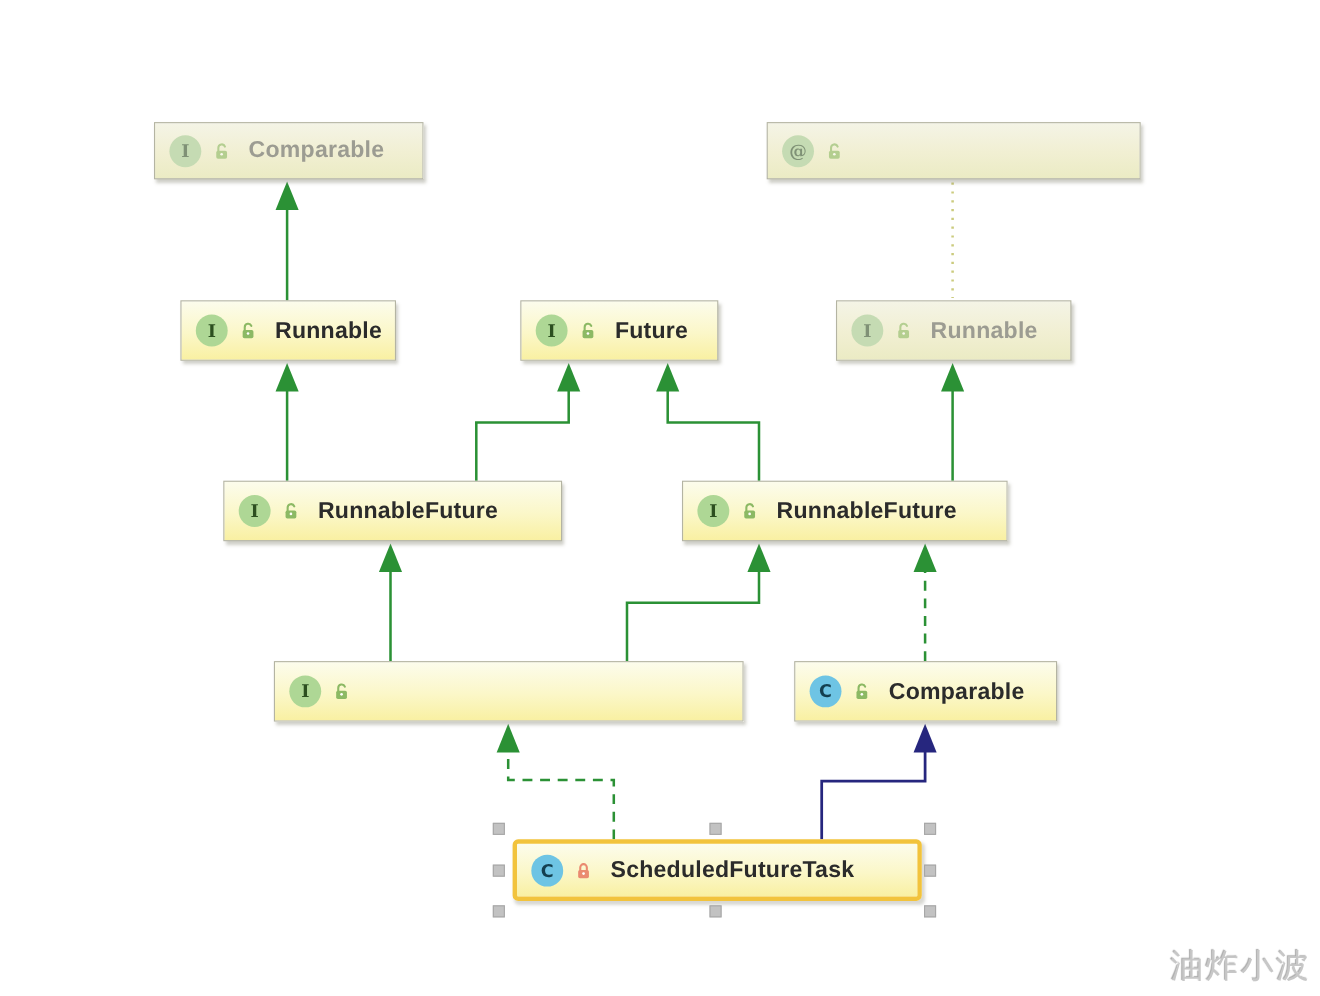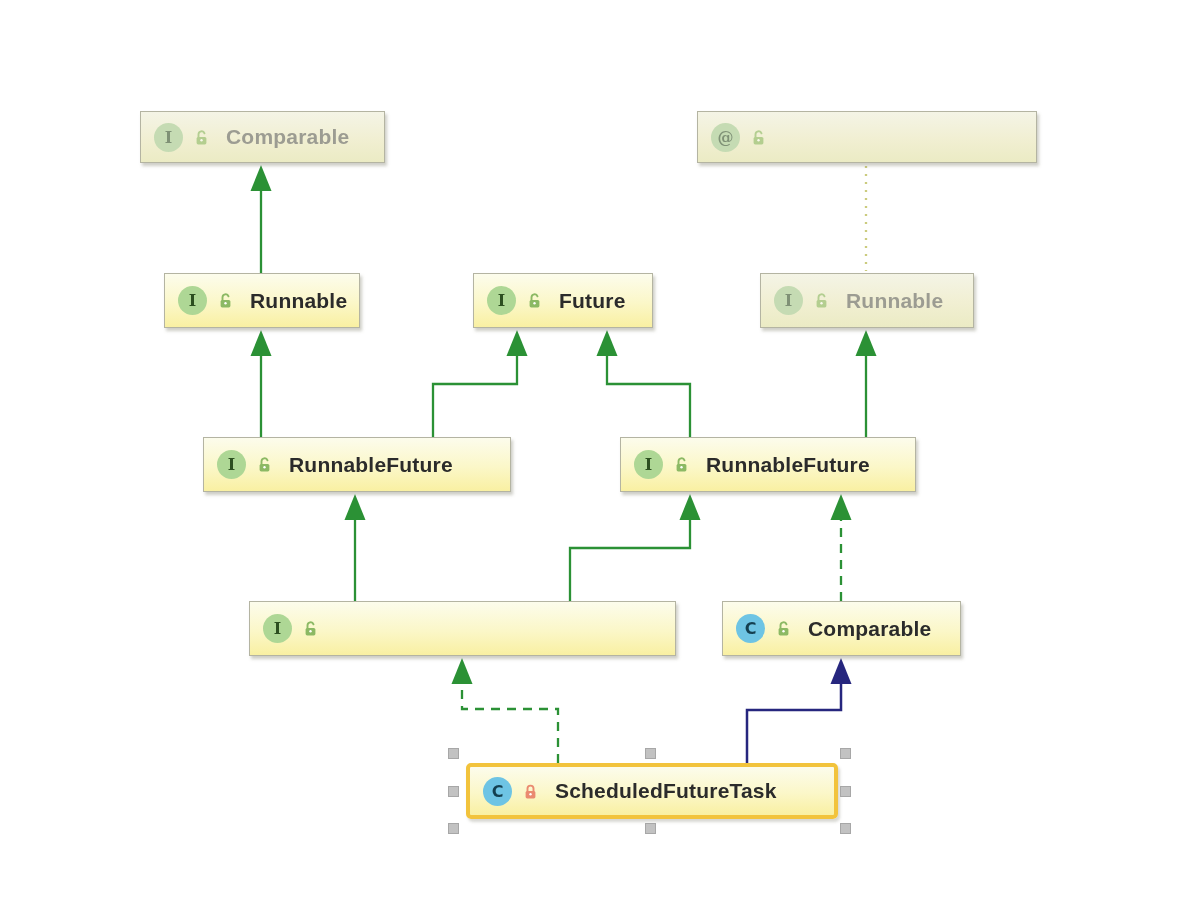--- a/index.html
+++ b/index.html
@@ -162,13 +162,14 @@
   <div id="handles">
       <div class="handle" style="left: 448px; top: 748px;"></div>
       <div class="handle" style="left: 645px; top: 748px;"></div>
       <div class="handle" style="left: 840px; top: 748px;"></div>
       <div class="handle" style="left: 448px; top: 786px;"></div>
       <div class="handle" style="left: 840px; top: 786px;"></div>
       <div class="handle" style="left: 448px; top: 823px;"></div>
       <div class="handle" style="left: 645px; top: 823px;"></div>
       <div class="handle" style="left: 840px; top: 823px;"></div>
     </div>
+  <div class="watermark">油炸小波</div>
 </div>
 
 </body></html>

